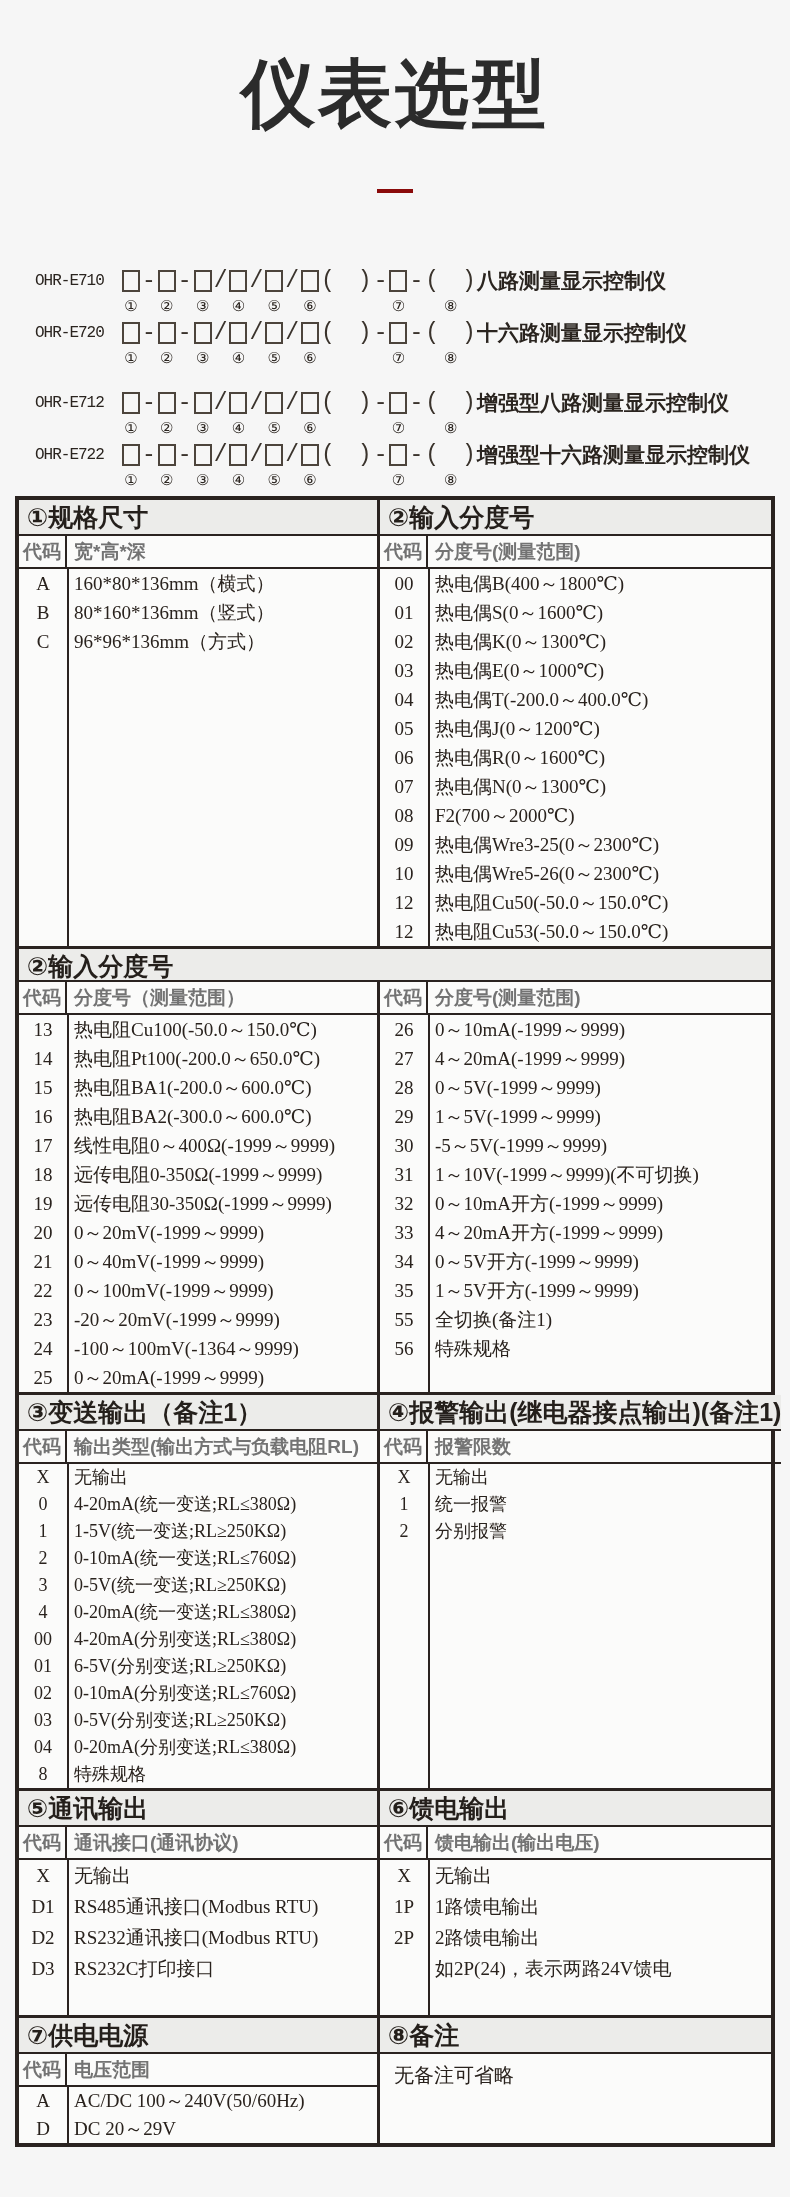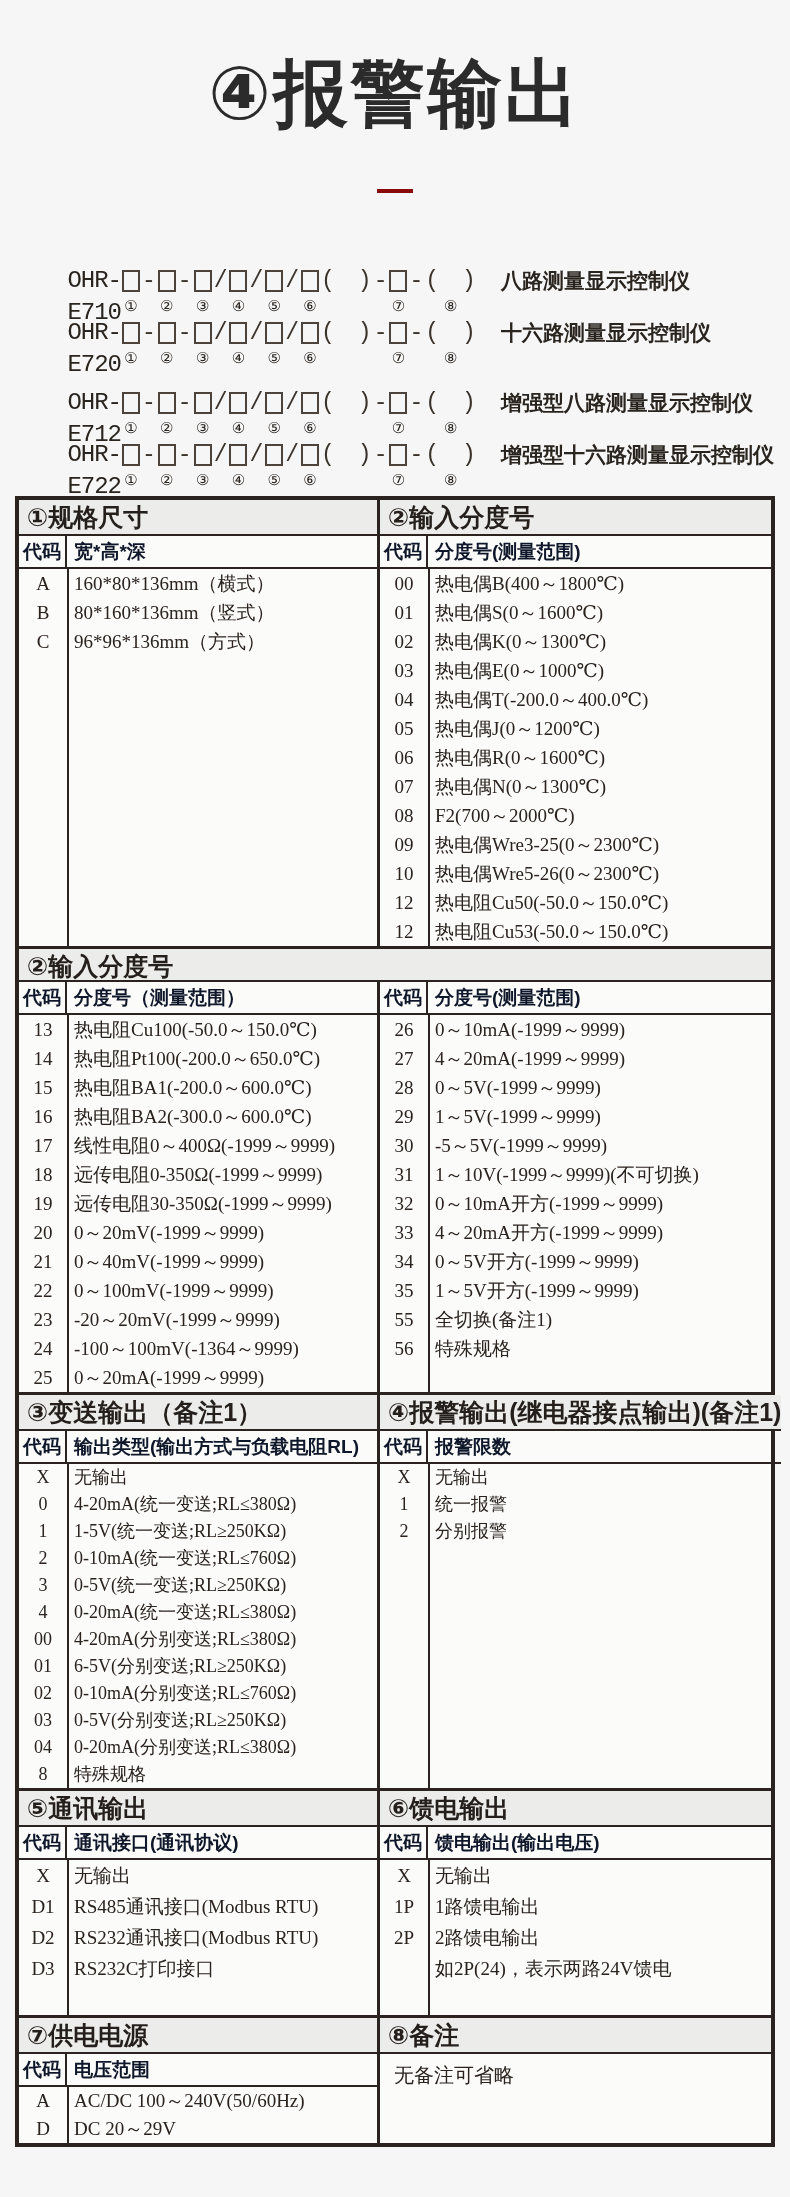--- a/index.html
+++ b/index.html
@@ -26,39 +26,38 @@
     width: 36px; height: 4px;
     margin: 50px auto 0 auto;
     background: #8a0a0a;
   }
   
   .models { margin: 72px 0 0 35px; }
   .model-line { display: flex; align-items: flex-start; height: 52px; }
   .model-line.gap { margin-top: 18px; }
   .model-name {
     font-family: "Liberation Mono", "DejaVu Sans Mono", monospace;
-    font-size: 24px; letter-spacing: -1px;
+    font-size: 16px; letter-spacing: -1px;
     line-height: 32px;
     width: 86px; flex: none;
     color: #2a241f;
-    text-align: right;
   }
   .code-tokens { display: inline-flex; align-items: flex-start; }
   .tok { display: inline-flex; flex-direction: column; align-items: center; margin: 0 1px; }
   .tok .sym {
     height: 32px; display: flex; align-items: center; justify-content: center;
     font-size: 23px; line-height: 32px; color: #3a332c;
     font-family: "Liberation Mono", "DejaVu Sans Mono", monospace;
   }
   .tok .box { display: inline-block; width: 18px; height: 22px; border: 2px solid #4c443c; background: transparent; }
   .tok .num { height: 20px; font-size: 15px; line-height: 18px; color: #2a241f; min-width: 10px; }
   .model-desc {
     font-family: "Liberation Sans", "DejaVu Sans", sans-serif;
     font-weight: 600; font-size: 21px; line-height: 32px;
-    margin-left: 24px; color: #2a241f; white-space: nowrap;
+    margin-left: 0; color: #2a241f; white-space: nowrap;
   }
   
   .seltable {
     margin: 5px 15px 0 15px;
     border: 4px solid #2a2320;
     background: #fbfbfa;
   }
   .pair { display: flex; align-items: stretch; }
   .pair.bt, .full-hdr.bt { border-top: 3px solid #2a2320; }
   .half { display: flex; flex-direction: column; }
@@ -72,21 +71,21 @@
     padding-left: 8px;
     border-bottom: 2px solid #2a2320;
     white-space: nowrap;
     color: #241f1b;
   }
   .col-hdr {
     height: 33px; display: flex;
     border-bottom: 2px solid #2a2320;
     font-family: "Liberation Sans", "DejaVu Sans", sans-serif;
     font-weight: 700; font-size: 19px; line-height: 32px;
-    white-space: nowrap; color: #0f172a;
+    white-space: nowrap; color: #737373;
   }
   .code-w { width: 48px; flex: none; text-align: center; }
   .col-hdr .code-w { border-right: 2px solid #2a2320; }
   .desc-w { flex: 1; padding-left: 7px; overflow: hidden; }
   .data { flex: 1; position: relative; }
   .data.with-div::before {
     content: ""; position: absolute; left: 48px; top: 0; bottom: 0;
     width: 2px; background: #2a2320;
   }
   .drow { display: flex; font-size: 19px; white-space: nowrap; color: #29221d; }
@@ -97,21 +96,21 @@
   .p3 .drow { height: 27px; line-height: 27px; font-size: 18px; }
   .p3 .data { min-height: 324px; }
   .p4 .drow { height: 31px; line-height: 31px; }
   .p4 .data { min-height: 155px; }
   .p5 .drow { height: 28px; line-height: 28px; }
   .p5 .data { min-height: 56px; }
 </style>
 </head>
 <body>
 
-<div class="page-title">④报警输出</div>
+<div class="page-title">仪表选型</div>
 <div class="accent-dash"></div>
 
 <div class="models" id="models">
     <div class="model-line">
       <span class="model-name">OHR-E710</span>
       <span class="code-tokens">
         <span class="tok">
           <span class="sym">
             <span class="box"></span>
           </span>

